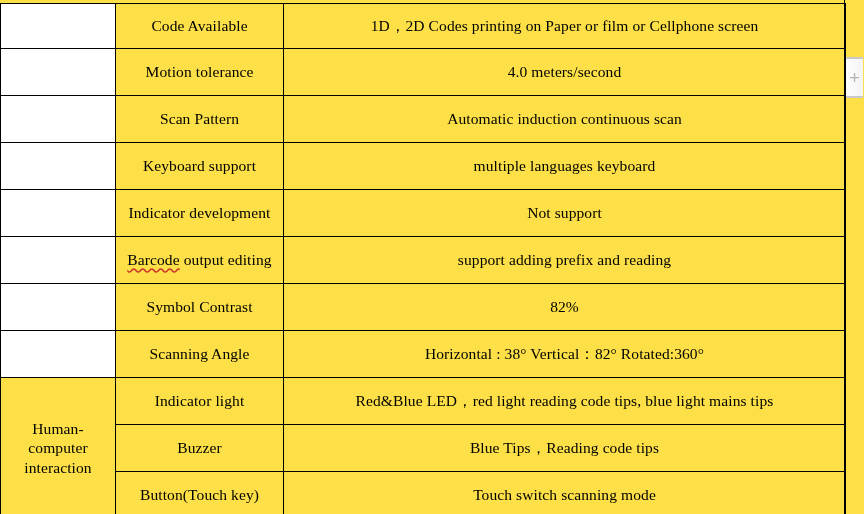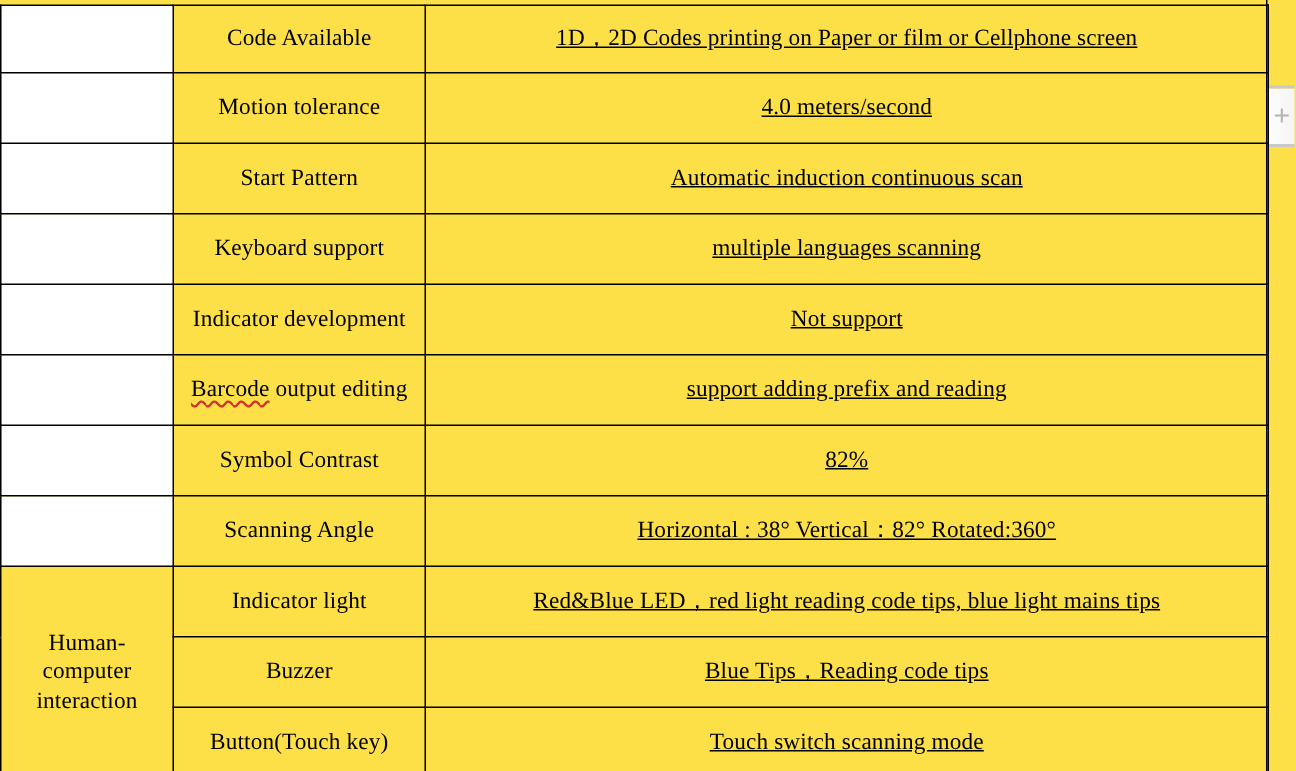--- a/index.html
+++ b/index.html
@@ -72,21 +72,21 @@
 
   
   .spellerror {
     text-decoration: underline wavy #d0342c;
     text-decoration-skip-ink: none;
     -webkit-text-decoration: underline wavy #d0342c;
     text-underline-offset: 2px;
     text-align: right;
   }
 
-  .val-nowrap { white-space: nowrap; text-decoration: underline; }
+  .val-nowrap { white-space: nowrap; }
 
   
   #insert-widget {
     position: absolute;
     left: 846px;
     top: 57px;
     width: 17px;
     height: 41px;
     background: linear-gradient(to right, #fdfdfd, #f4f4f4);
     border-top: 2px solid #c9c9c9;
@@ -134,28 +134,28 @@
       </tr>
 
       <tr class="r-tall">
         <td class="cat-blank"></td>
         <td>Motion tolerance</td>
         <td class="val-nowrap">4.0 meters/second</td>
       </tr>
 
       <tr class="r-tall">
         <td class="cat-blank"></td>
-        <td>Start Pattern</td>
+        <td>Scan Pattern</td>
         <td class="val-nowrap">Automatic induction continuous scan</td>
       </tr>
 
       <tr class="r-tall">
         <td class="cat-blank"></td>
         <td>Keyboard support</td>
-        <td class="val-nowrap">multiple languages scanning</td>
+        <td class="val-nowrap">multiple languages keyboard</td>
       </tr>
 
       <tr class="r-tall">
         <td class="cat-blank"></td>
         <td>Indicator development</td>
         <td class="val-nowrap">Not support</td>
       </tr>
 
       <tr class="r-tall">
         <td class="cat-blank"></td>

